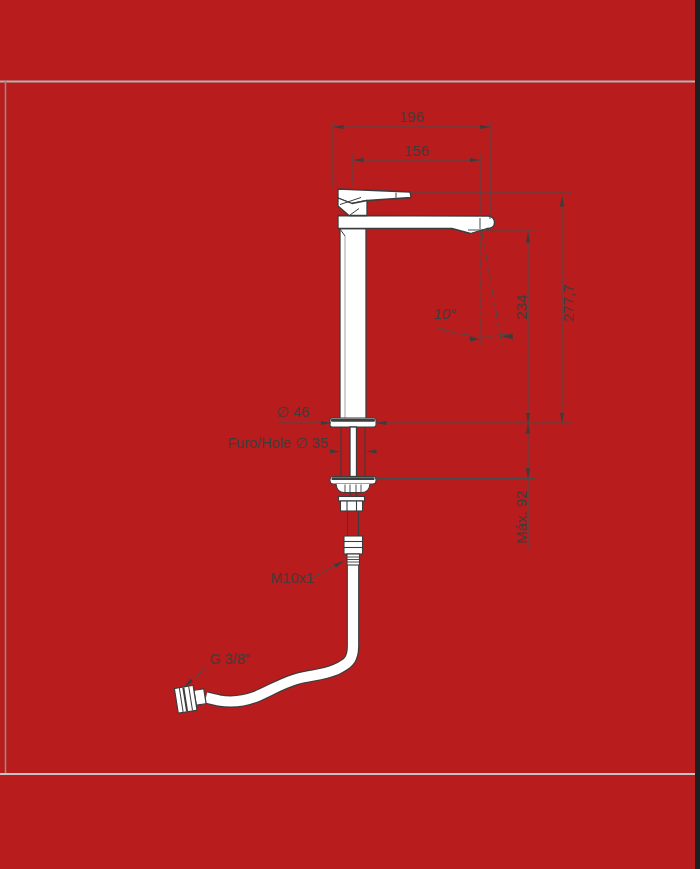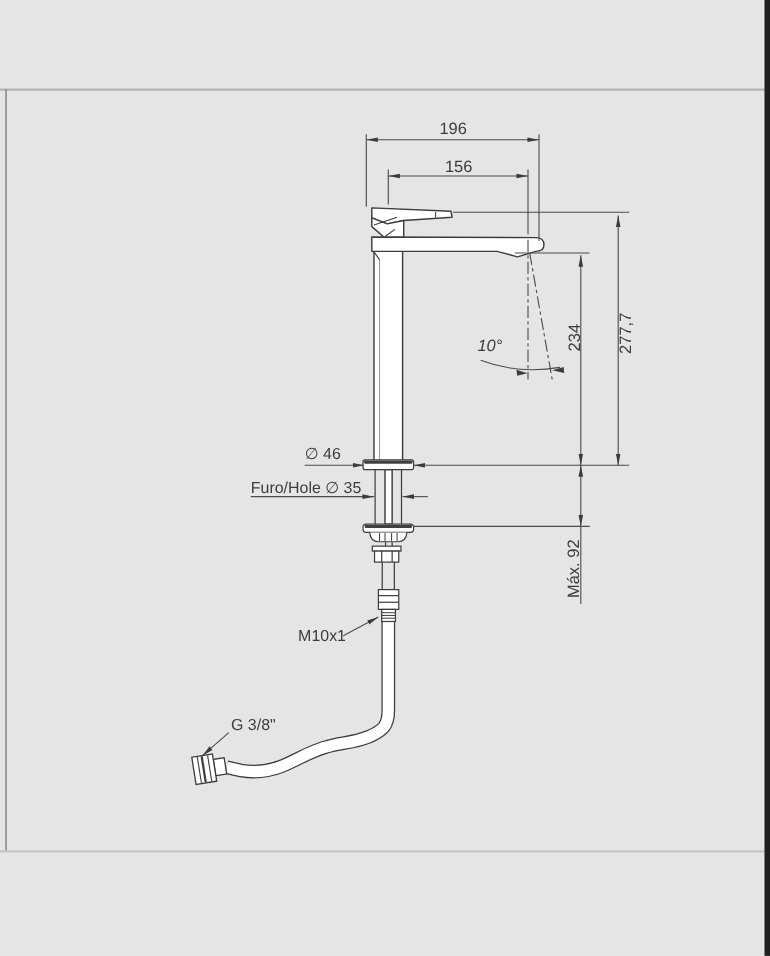--- a/index.html
+++ b/index.html
@@ -1,16 +1,16 @@
 <!DOCTYPE html>
 <html><head>
 <meta charset="utf-8">
 <style>
   html,body{margin:0;padding:0;background:#ffffff;}
-  .stage{position:relative;width:700px;height:869px;background:#e5e5e5;overflow:hidden;
+  .stage{position:relative;width:700px;height:869px;background:#b91c1c;overflow:hidden;
          font-family:"Liberation Sans", sans-serif;}
   svg text{font-family:"Liberation Sans", sans-serif;fill:#3c3c3c;}
   .dimtxt{font-size:15px;}
   .lbltxt{font-size:14.5px;}
 </style>
 </head>
 <body>
 
 <div class="stage">
 <svg width="700" height="869" viewBox="0 0 700 869">

